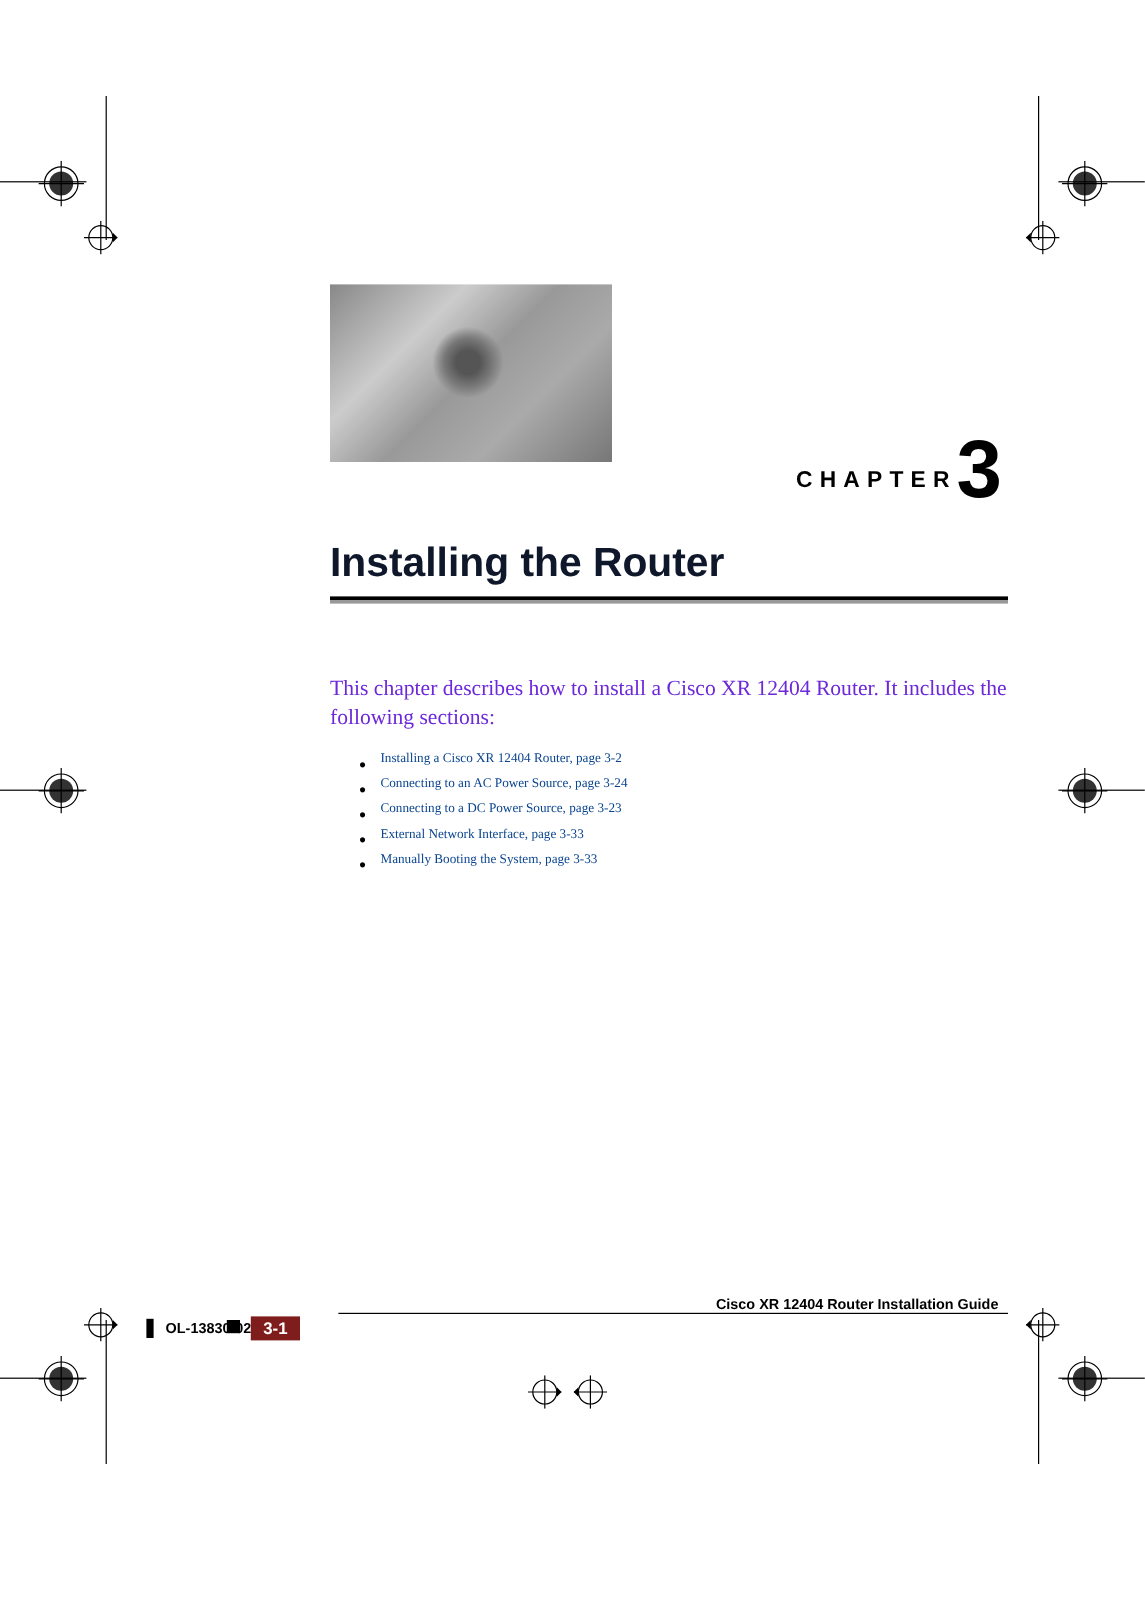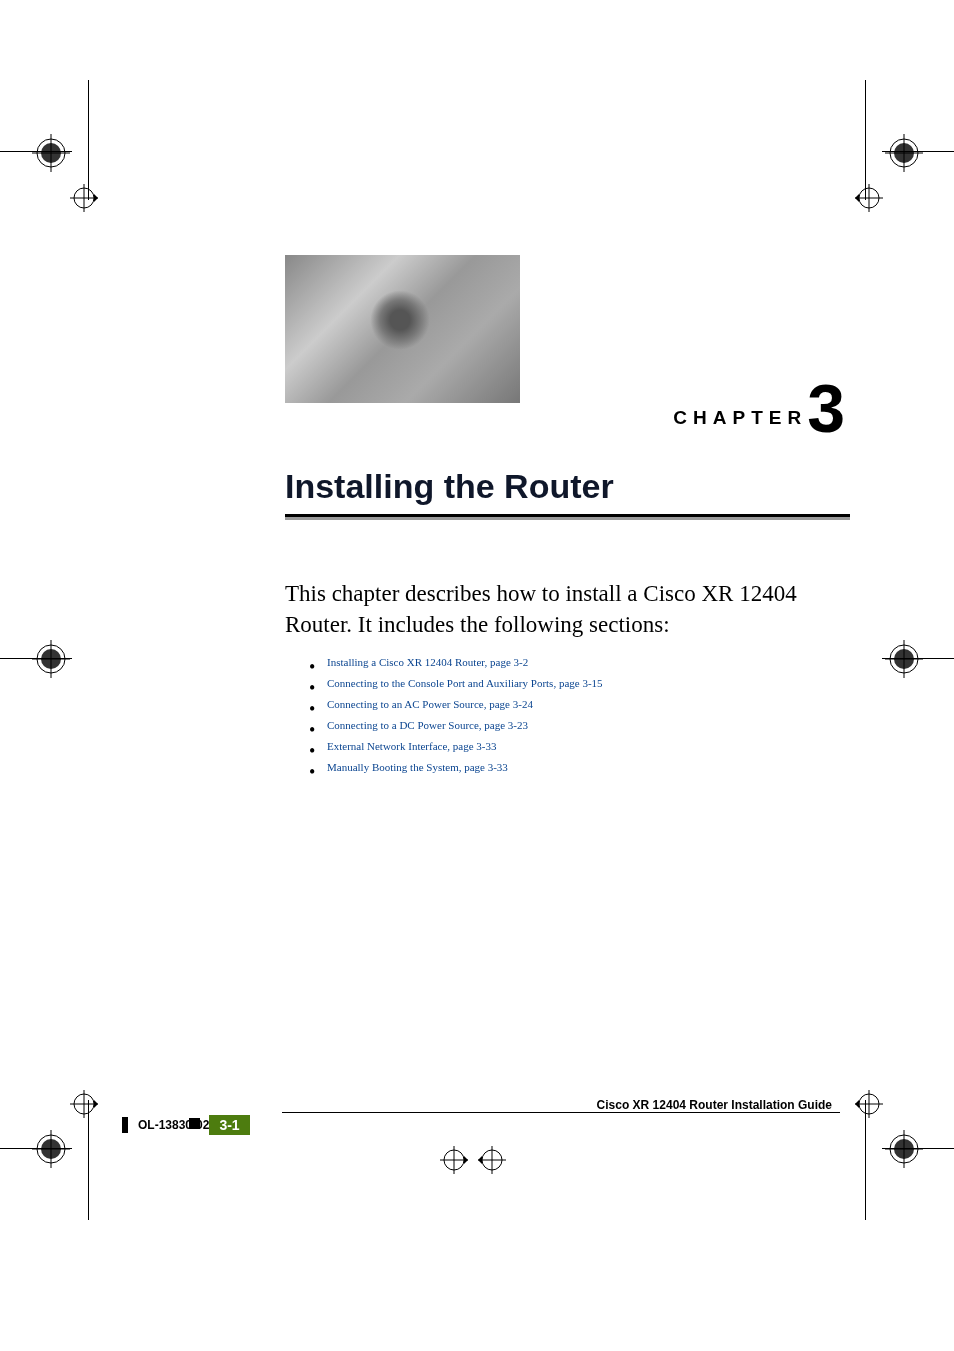--- a/index.html
+++ b/index.html
@@ -33,23 +33,22 @@
       height: 1px;
       background: #000;
     }
     .crosshair.v {
       width: 1px;
       background: #000;
     }
     .content {
       position: absolute;
       left: 275px;
-      top: 255px;
+      top: 237px;
       width: 565px;
-      margin-left: 10px;
     }
     .chapter-image {
       width: 235px;
       height: 148px;
       background: linear-gradient(135deg, #888 0%, #ccc 30%, #999 50%, #aaa 70%, #777 100%);
       display: inline-block;
       position: relative;
       overflow: hidden;
     }
     .chapter-image::before {
@@ -90,23 +89,23 @@
       margin-top: 38px;
       color: #0f172a;
     }
     .title-rule {
       margin-top: 8px;
       height: 6px;
       background: linear-gradient(to bottom, #000 0%, #000 45%, #999 55%, #999 100%);
     }
     .intro-para {
       margin-top: 58px;
-      font-size: 23px;
+      font-size: 18px;
       line-height: 1.35;
-      color: #000000;
+      color: #6d28d9;
     }
     .bullet-list {
       margin-top: 14px;
       list-style: none;
       padding-left: 24px;
     }
     .bullet-list li {
       font-size: 11px;
       line-height: 1.55;
       color: #0B4590;
@@ -130,40 +129,40 @@
     .footer-line {
       height: 1px;
       background: #000;
       margin-left: 160px;
     }
     .footer-guide {
       text-align: right;
       font-family: Arial, Helvetica, sans-serif;
       font-weight: bold;
       font-size: 12px;
-      margin-top: 20px;
+      margin-top: 2px;
       padding-right: 8px;
     }
     .footer-row {
       margin-top: 2px;
       display: flex;
       justify-content: flex-start;
       align-items: center;
     }
     .footer-left {
       font-family: Arial, Helvetica, sans-serif;
       font-weight: bold;
       font-size: 12px;
       border-left: 6px solid #000;
       padding-left: 10px;
       height: 16px;
       line-height: 16px;
     }
     .footer-right {
-      background: #4d7c0f;
+      background: #7f1d1d;
       color: #fff;
       font-family: Arial, Helvetica, sans-serif;
       font-weight: bold;
       font-size: 14px;
       padding: 2px 10px;
       position: relative;
     }
     .footer-right::before {
       content: "";
       position: absolute;
@@ -275,21 +274,20 @@
     <div class="chapter-label-row">
       <span class="chapter-word">CHAPTER</span><span class="chapter-number">3</span>
     </div>
     <h1 class="chapter-title">Installing the Router</h1>
     <div class="title-rule"></div>
 
     <p class="intro-para">This chapter describes how to install a Cisco XR 12404 Router. It includes the following sections:</p>
 
     <ul class="bullet-list">
       <li>Installing a Cisco XR 12404 Router, page 3-2</li>
-      <li>Connecting to the Console Port and Auxiliary Ports, page 3-15</li>
       <li>Connecting to an AC Power Source, page 3-24</li>
       <li>Connecting to a DC Power Source, page 3-23</li>
       <li>External Network Interface, page 3-33</li>
       <li>Manually Booting the System, page 3-33</li>
     </ul>
   </div>
 
   <div class="footer">
     <div class="footer-guide">Cisco XR 12404 Router Installation Guide</div>
     <div class="footer-line"></div>

